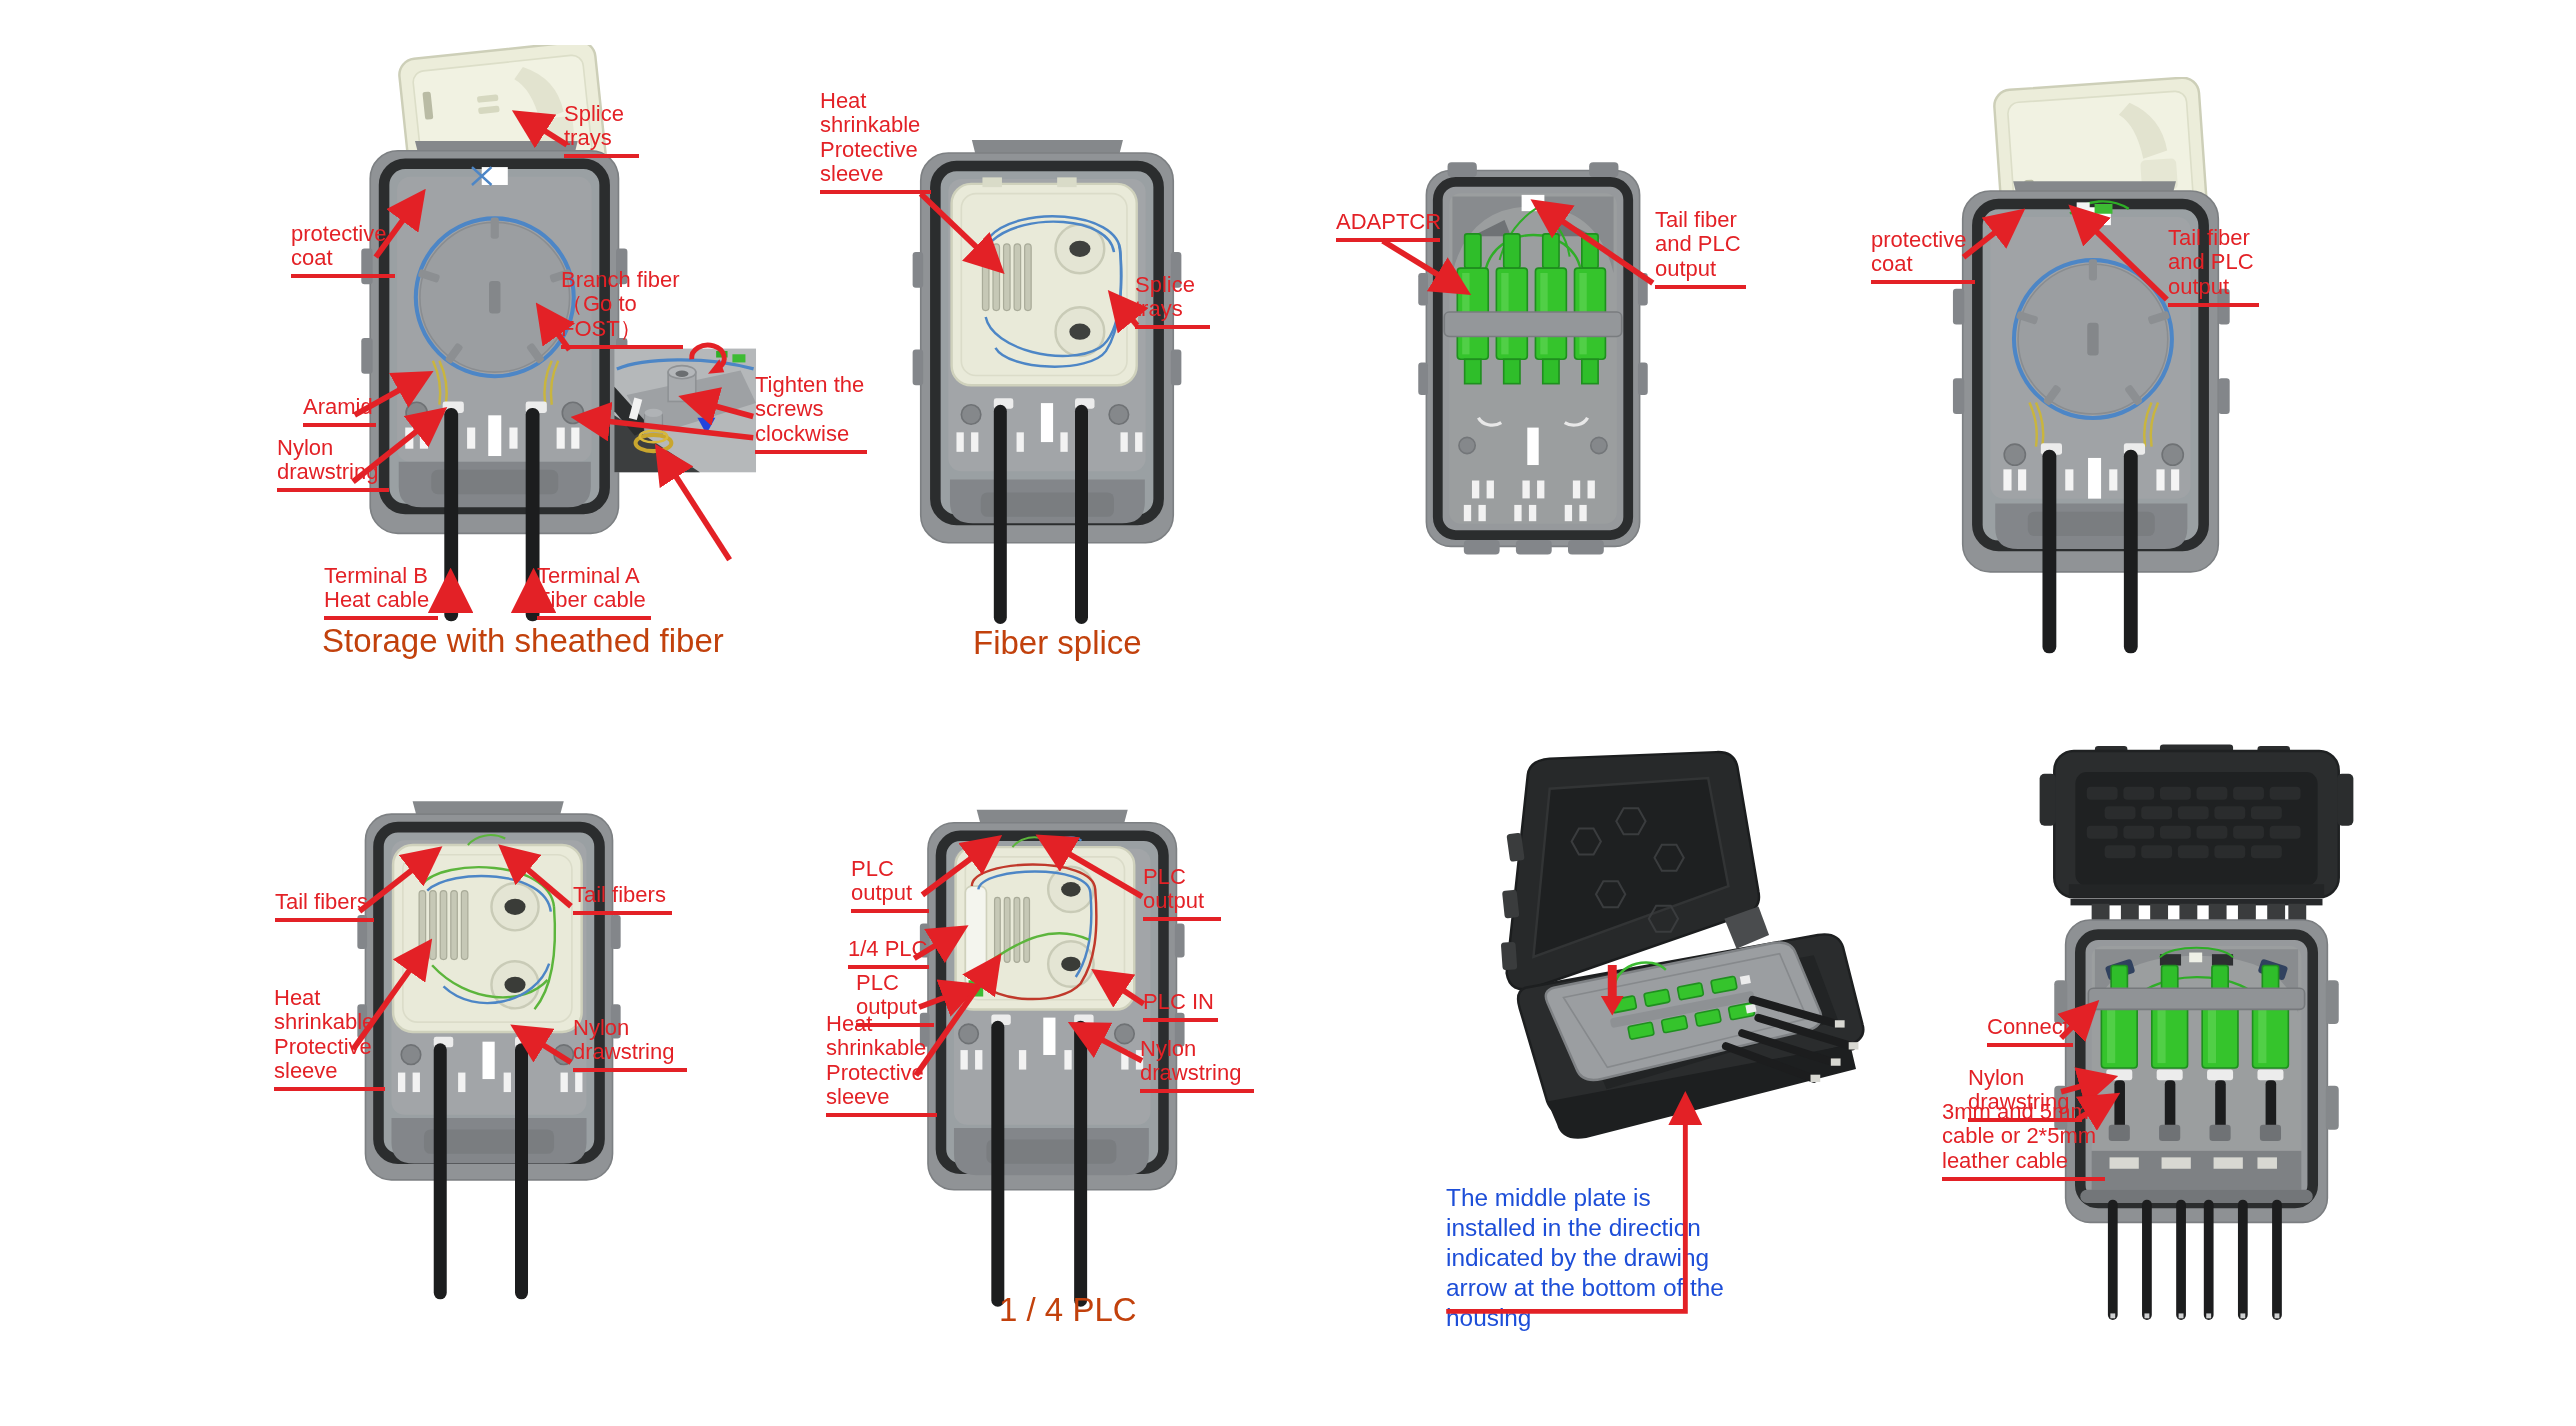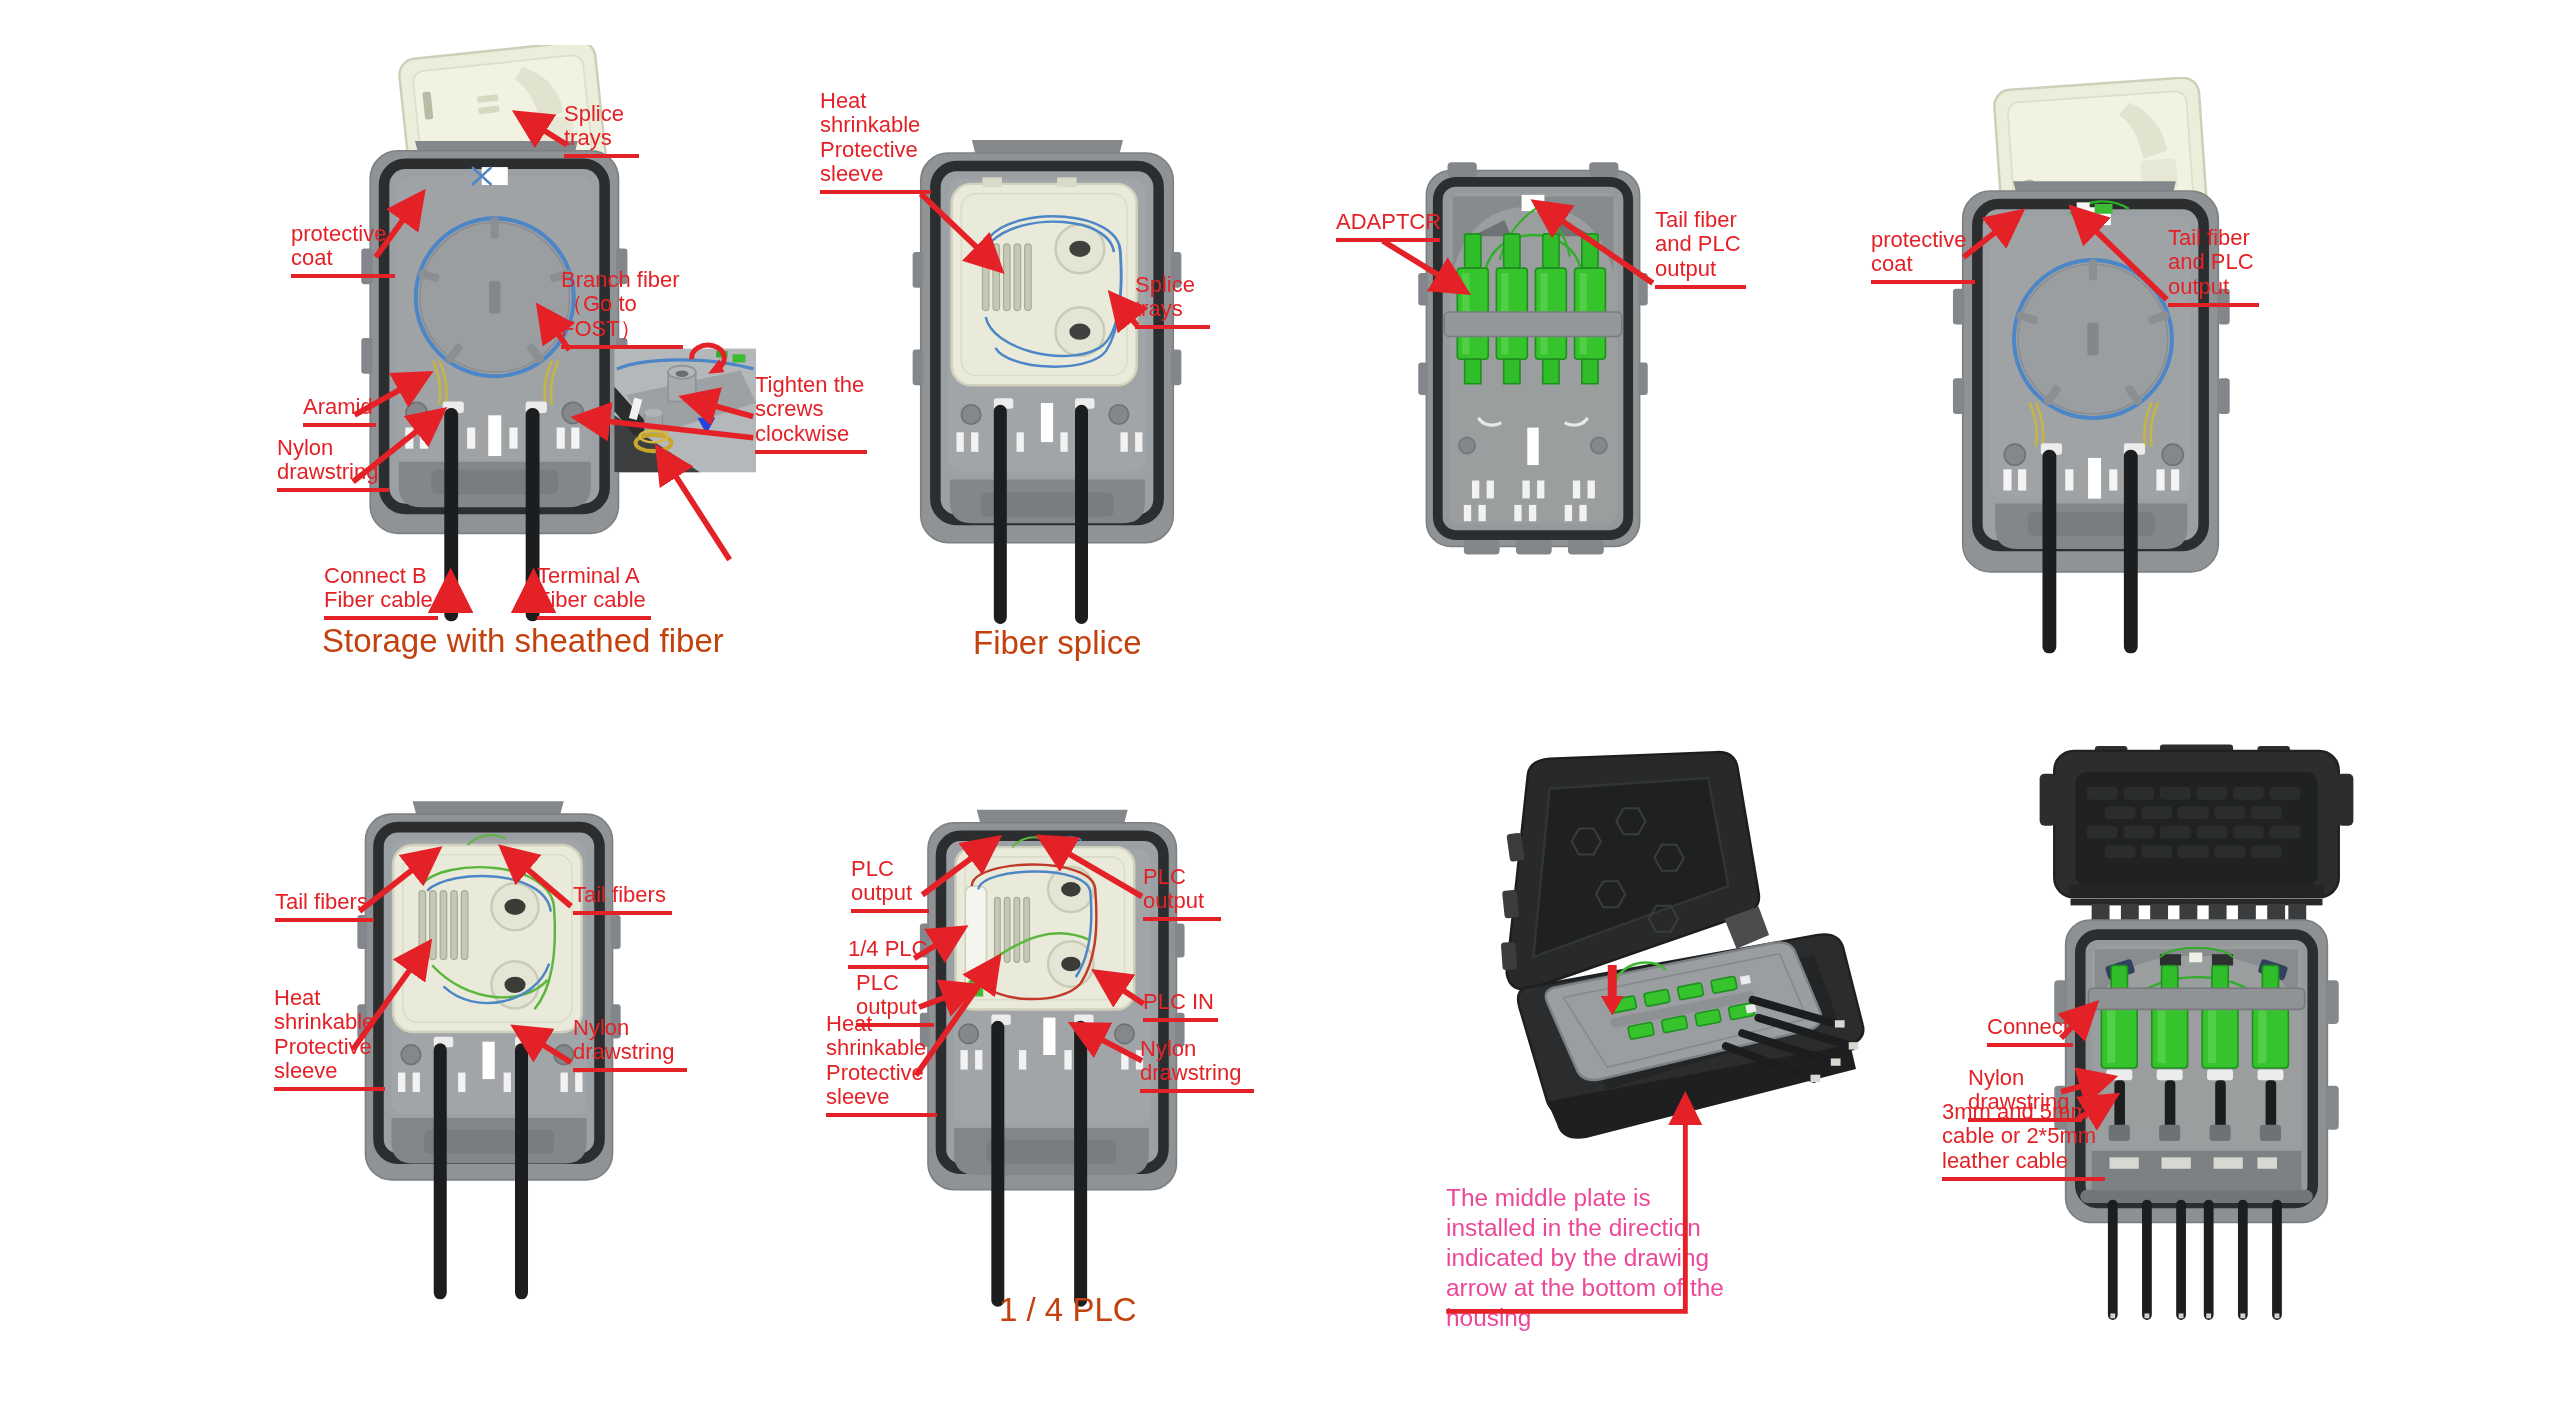--- a/index.html
+++ b/index.html
@@ -3,21 +3,21 @@
 <meta charset="utf-8">
 <style>
   html,body{margin:0;padding:0}
   body{width:2576px;height:1427px;background:#ffffff;position:relative;overflow:hidden;
        font-family:"Liberation Sans",sans-serif}
   .stage{position:absolute;left:0;top:0;width:2576px;height:1059px}
   .figure{position:absolute;left:0;top:0;width:100%;height:100%}
   .lbl{position:absolute;color:#e32126;font-size:22px;line-height:24.4px}
   .u{border-bottom:4.1px solid #e32126;padding-bottom:3.3px}
   .caption{position:absolute;color:#c2410c;font-size:33px;line-height:36px;white-space:nowrap}
-  .note{position:absolute;color:#ec4899;font-size:24.4px;line-height:30px}
+  .note{position:absolute;color:#1d4ed8;font-size:24.4px;line-height:30px}
   svg.dev{position:absolute}
   #arrows{position:absolute;left:0;top:0;pointer-events:none}
 </style>
 </head>
 <body>
 
 <div class="stage">
 
 <div class="figure">
   <svg class="dev" style="left:358px;top:45px" width="407" height="586" viewBox="0 0 500 720">
@@ -95,21 +95,21 @@
       <polygon points="450,402 430,404 444,386" fill="#e32126"></polygon>
       <line x1="428" y1="430" x2="428" y2="460" stroke="#2244dd" stroke-width="8"></line>
       <polygon points="417,458 439,458 428,478" fill="#2244dd"></polygon>
     </g>
   </svg>
   <div class="lbl u" style="left:564px;top:102px;width:75px">Splice trays</div>
   <div class="lbl u" style="left:291px;top:222px;width:104px">protective coat</div>
   <div class="lbl u" style="left:561px;top:268px;width:122px">Branch fiber（Go to FOST）</div>
   <div class="lbl u" style="left:303px;top:395px;width:73px">Aramid</div>
   <div class="lbl u" style="left:277px;top:436px;width:112px">Nylon drawstring</div>
-  <div class="lbl u" style="left:324px;top:564px;width:114px">Connect B Fiber cable</div>
+  <div class="lbl u" style="left:324px;top:564px;width:114px">Terminal B Heat cable</div>
   <div class="lbl u" style="left:537px;top:564px;width:114px">Terminal A Fiber cable</div>
   <div class="lbl u" style="left:755px;top:373px;width:112px">Tighten the screws clockwise</div>
   <div class="caption" style="left:322px;top:623px">Storage with sheathed fiber</div>
 </div>
 
 <div class="figure">
   <svg class="dev" style="left:911px;top:130px" width="272" height="504" viewBox="0 0 335 620">
     <path d="M75,12 h186 l-8,32 h-170 z" fill="#85888b"></path>
     <rect x="12" y="28" width="311" height="480" rx="34" fill="#909396" stroke="#7d8083" stroke-width="2"></rect>
     <rect x="2" y="150" width="13" height="44" rx="4" fill="#83868a"></rect>

